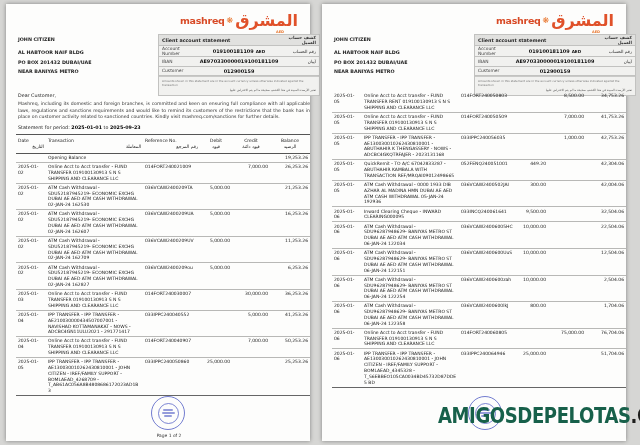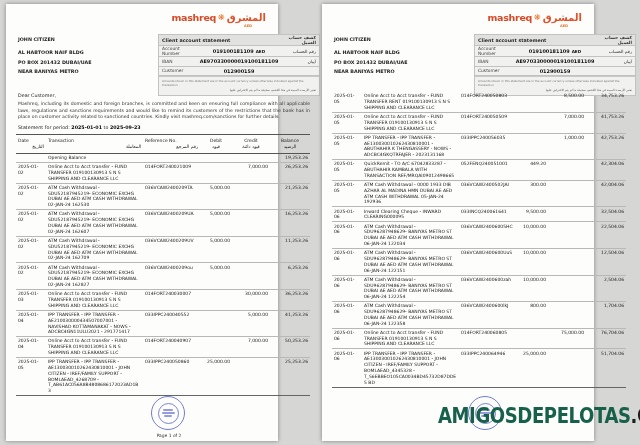--- a/index.html
+++ b/index.html
@@ -1,28 +1,28 @@
 <!DOCTYPE html>
 <html><head>
 <meta charset="utf-8">
 <style>
   * { margin:0; padding:0; box-sizing:border-box; }
   html,body { width:640px; height:445px; overflow:hidden; }
   body { background:#d6d6d4; font-family:"DejaVu Sans", sans-serif; position:relative; }
-  .page { position:absolute; top:4px; width:272px; height:437px; background:#fdfdfc;
+  .page { position:absolute; top:4px; width:304px; height:437px; background:#fdfdfc;
           box-shadow:0 0 4px rgba(0,0,0,.4); }
   #page1 { left:6px; }
   #page2 { left:322px; }
 
   
   .logo { position:absolute; top:9px; right:12px; text-align:right; color:#dd4f28; line-height:1; }
   .logo .row { display:flex; align-items:center; justify-content:flex-end; gap:2px; }
   .logo .latin { font-size:9.5px; font-weight:bold; letter-spacing:-0.3px; color:#d84a26; }
   .logo .mark { font-size:8px; color:#e8742b; }
-  .logo .arabic { font-size:10px; font-weight:bold; color:#e0512a; }
+  .logo .arabic { font-size:16px; font-weight:bold; color:#e0512a; }
   .logo .sub { font-size:3.5px; color:#e8742b; margin-top:1.5px; margin-right:14px; font-weight:bold; }
 
   
   .addr { position:absolute; left:12px; top:33px; font-size:4.8px; font-weight:bold; color:#1c1c1c; }
   .addr .name { margin-bottom:8px; }
   .addr .line { margin-bottom:4.5px; }
 
   
   .acct { position:absolute; left:152px; top:30px; width:162px; background:#f1f1ef;
           border:1px solid #c2c2c0; font-size:4.4px; color:#2a2a2a; }

